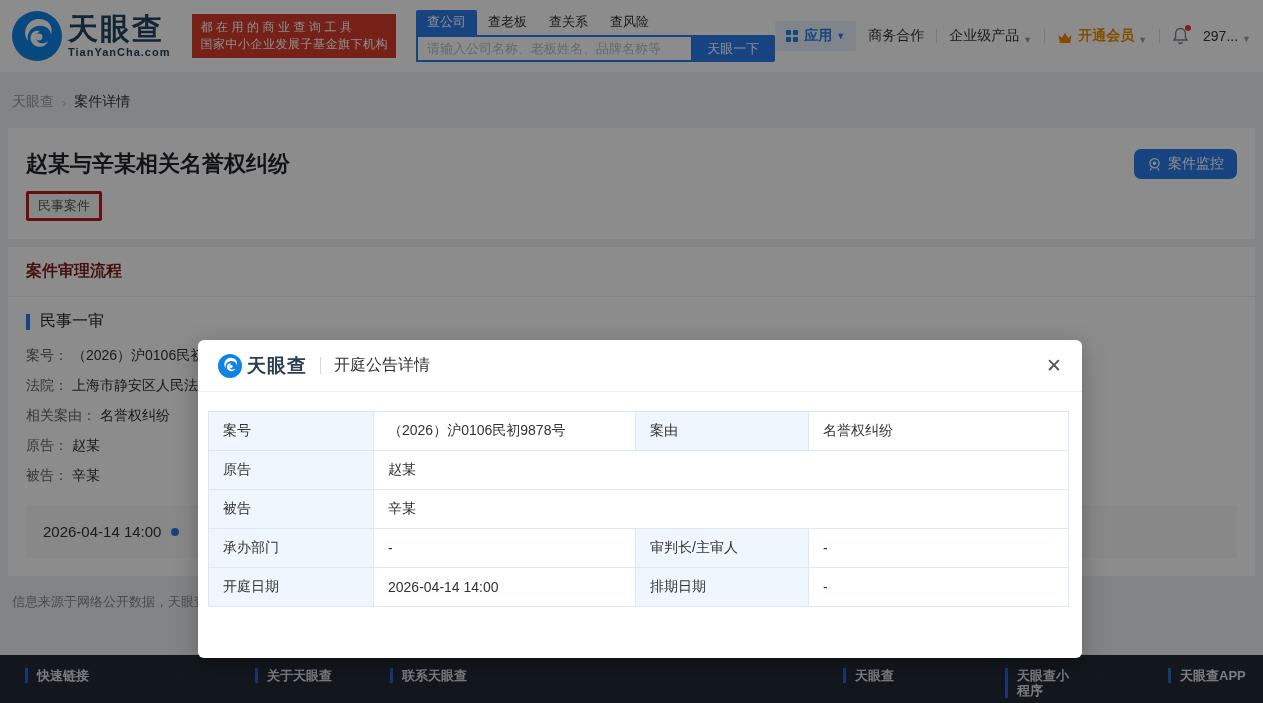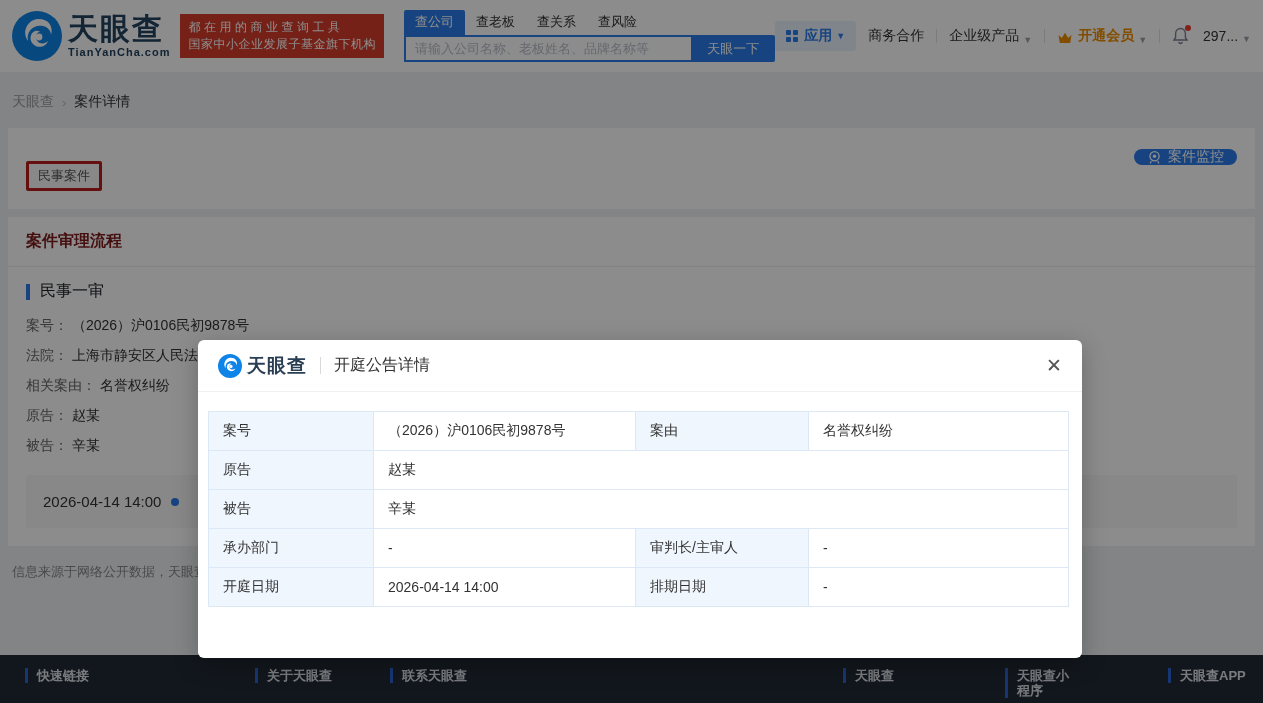--- a/index.html
+++ b/index.html
@@ -12,21 +12,21 @@
   .header {
     height:72px; background:#fff; display:flex; align-items:center;
     padding:0 12px; position:relative;
   }
   .logo { display:flex; align-items:center; cursor:pointer; }
   .logo-icon { width:50px; height:50px; flex:0 0 auto; }
   .logo-text { margin-left:6px; color:#24425f; }
   .logo-text .cn { font-size:30px; font-weight:bold; letter-spacing:2px; line-height:30px; }
   .logo-text .en { font-size:11px; font-weight:bold; letter-spacing:1px; margin-top:2px; }
   .slogan-badge {
-    margin-left:10px; background:#d73c2a; color:#fff; padding:5px 8px;
+    margin-left:22px; background:#d73c2a; color:#fff; padding:5px 8px;
     font-size:12px; line-height:17px; white-space:nowrap;
   }
   .slogan-badge .l1 { letter-spacing:3.5px; }
   .slogan-badge .l2 { letter-spacing:0.5px; }
   .search-module { margin-left:20px; width:398px; }
   .search-tabs { display:flex; font-size:13px; }
   .search-tab { padding:3px 11px 4px; cursor:pointer; color:#333; }
   .search-tab.active { background:#2b7ce9; color:#fff; border-radius:2px 2px 0 0; }
   .search-bar { display:flex; height:27px; }
   .search-input {
@@ -60,21 +60,21 @@
   .breadcrumb .current { color:#333; }
   
   .title-card { margin:17px 8px 0; background:#fff; padding:21px 18px 18px; position:relative; }
   .case-title { font-size:22px; font-weight:bold; color:#1f2329; }
   .case-badge {
     display:inline-block; margin-top:12px; font-size:13px; color:#555;
     border:3px solid #b91c1c; background:#f7f7f7; padding:3px 9px; border-radius:2px;
   }
   .monitor-btn {
     position:absolute; right:18px; top:21px; background:#2b7ce9; color:#fff;
-    border:none; height:16px; padding:0 13px; font-size:14px; border-radius:13px;
+    border:none; height:30px; padding:0 13px; font-size:14px; border-radius:7px;
     display:flex; align-items:center; cursor:pointer;
   }
   .monitor-btn svg { margin-right:6px; }
   
   .process-card { margin:8px 8px 0; background:#fff; }
   .card-header { padding:14px 18px; font-size:16px; font-weight:bold; color:#7f1d1d; border-bottom:1px solid #eee; }
   .card-body { padding:14px 18px 18px; }
   .stage-title { font-size:16px; font-weight:normal; color:#1f2329; display:flex; align-items:center; margin-bottom:8px; }
   .stage-bar { width:4px; height:16px; background:#2b7ce9; margin-right:10px; }
   .field-line { font-size:14px; line-height:30px; }
@@ -196,20 +196,21 @@
   </nav>
 </div>
 
 <div class="breadcrumb">
   <span class="home">天眼查</span>
   <span class="arrow">›</span>
   <span class="current">案件详情</span>
 </div>
 
 <section class="title-card">
+  <h1 class="case-title">赵某与辛某相关名誉权纠纷</h1>
   <span class="case-badge">民事案件</span>
   <button class="monitor-btn">
     <svg width="15" height="15" viewBox="0 0 15 15">
       <circle cx="7.5" cy="6.3" r="4.6" fill="none" stroke="#fff" stroke-width="1.3"></circle>
       <circle cx="7.5" cy="6.3" r="1.7" fill="#fff"></circle>
       <path d="M4.2 11.2 L3.2 13.6 M10.8 11.2 L11.8 13.6" stroke="#fff" stroke-width="1.3"></path>
     </svg>
     <span>案件监控</span>
   </button>
 </section>

